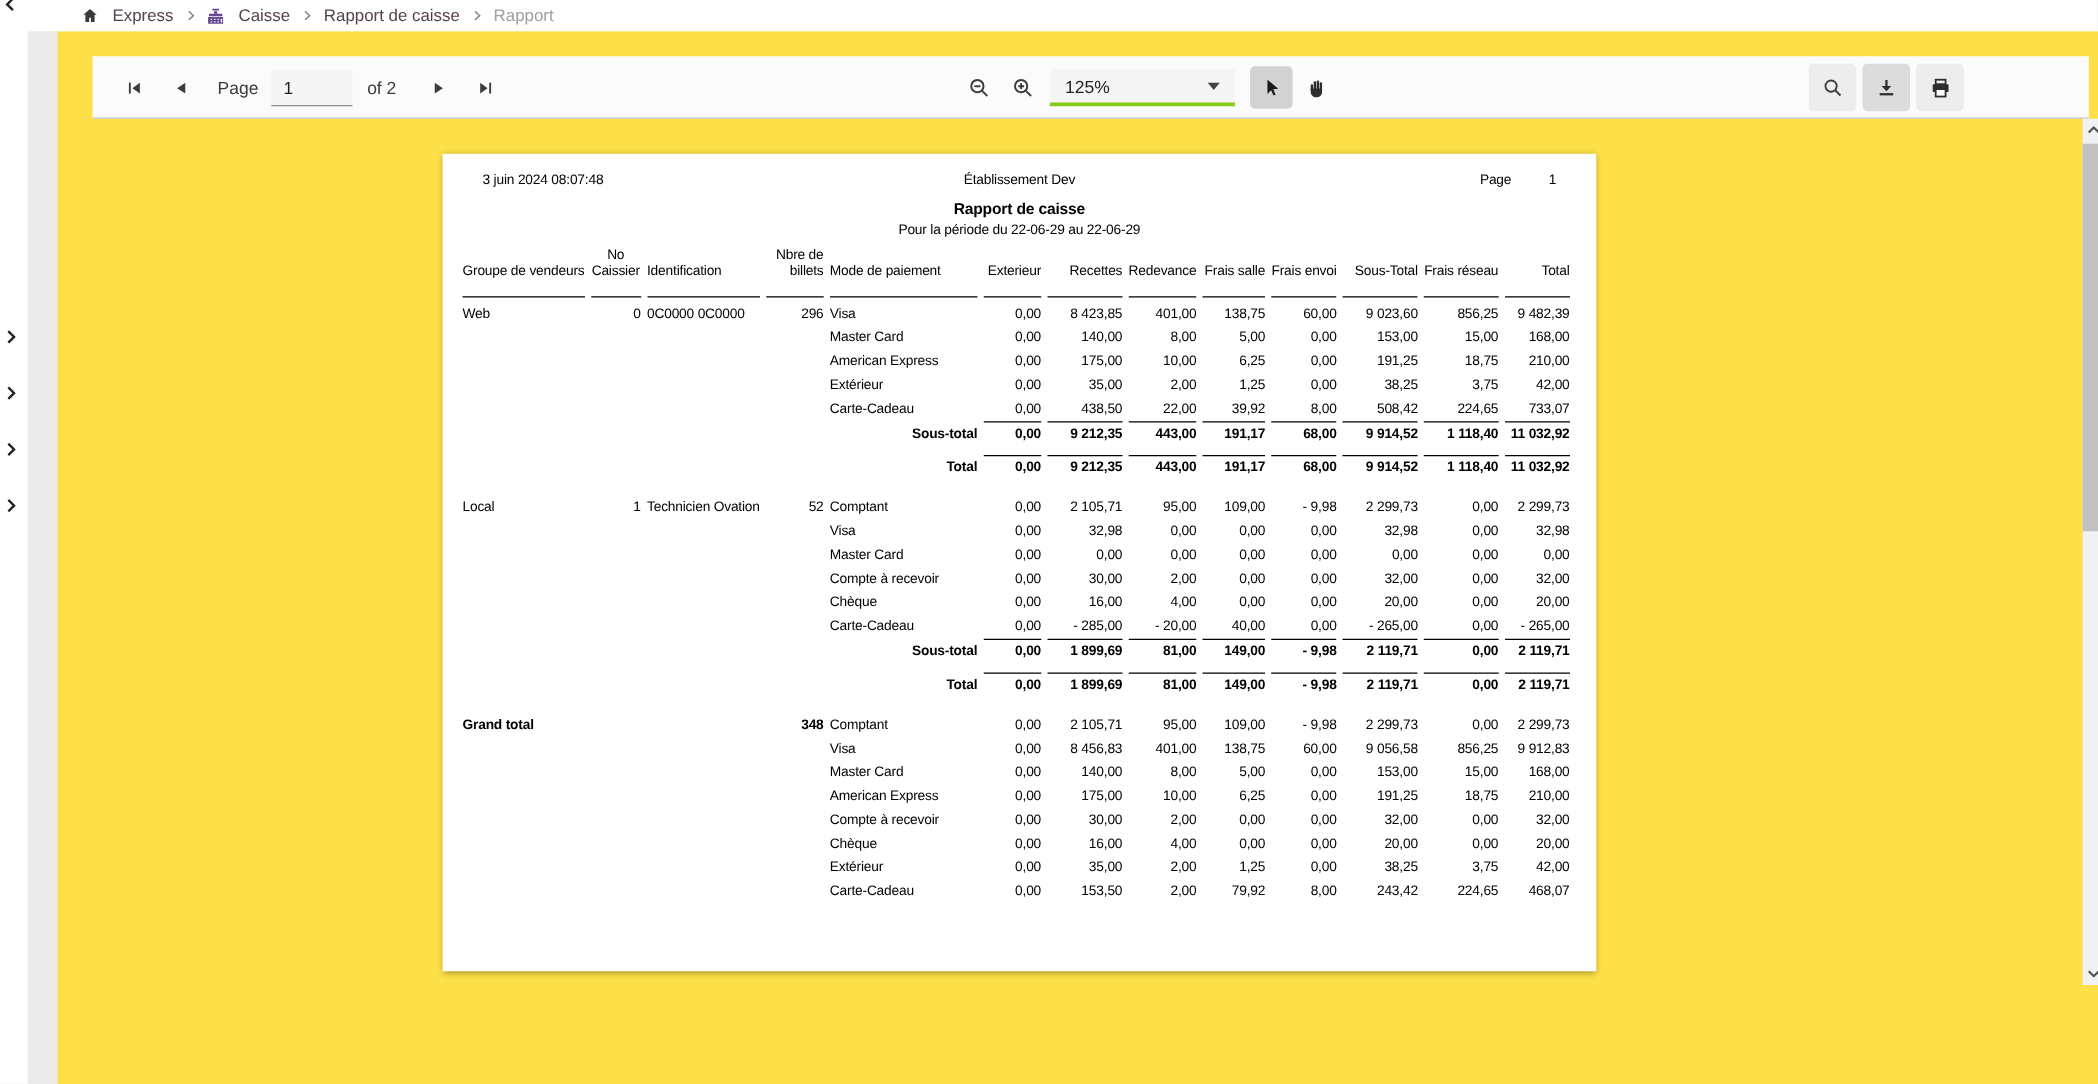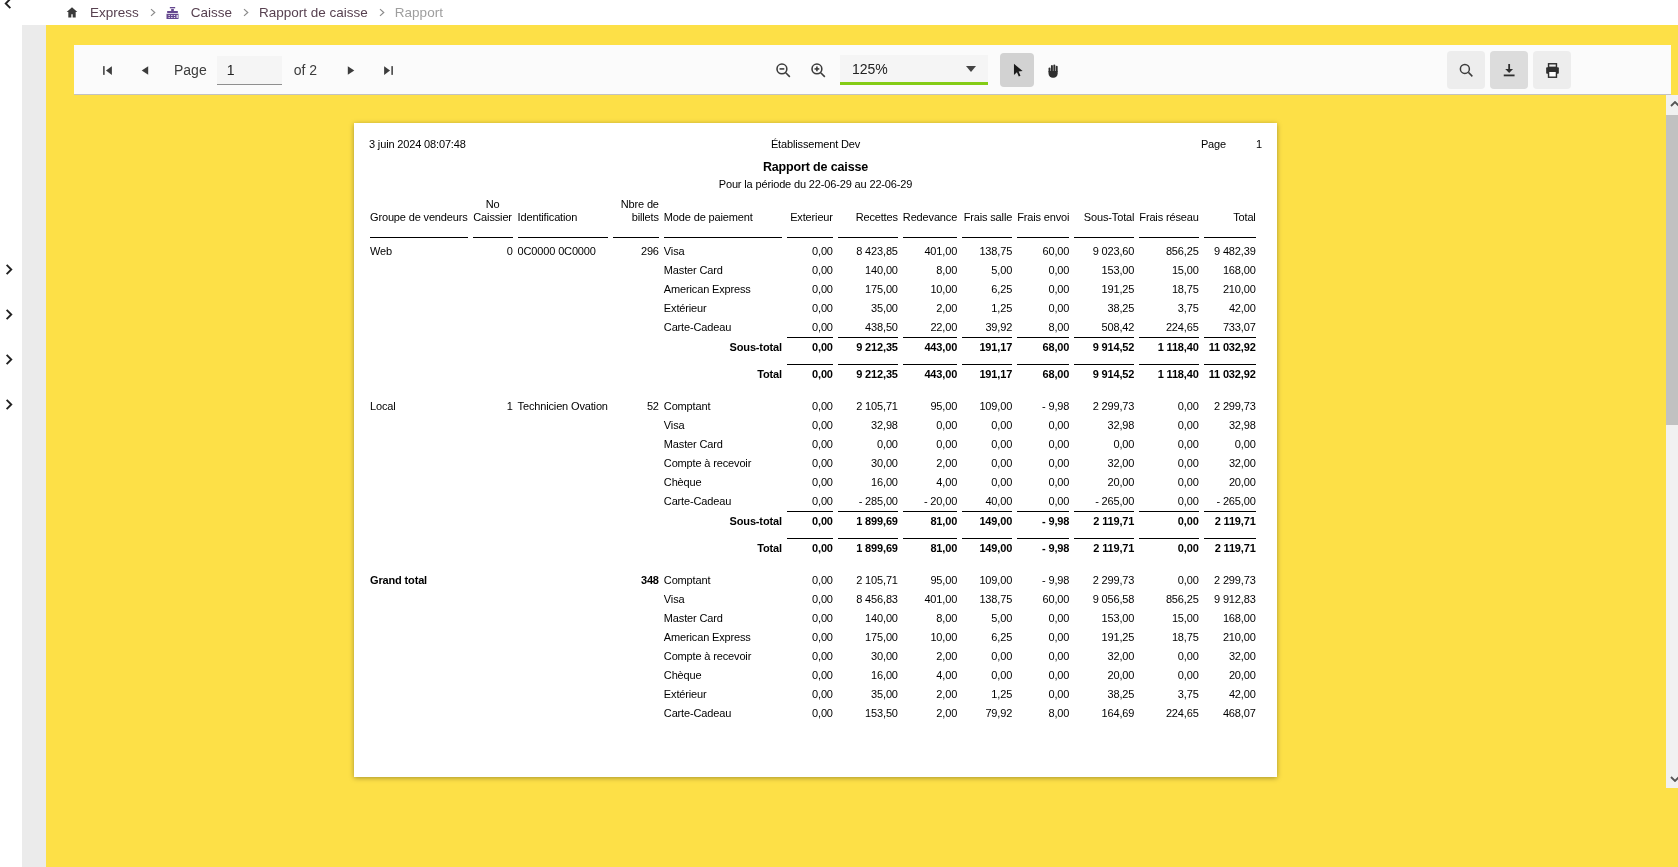--- a/index.html
+++ b/index.html
@@ -34,21 +34,21 @@
     margin:0 12px;cursor:pointer;}
   .zoom-select span{font-size:14px;color:#222;}
   .tool-btn{width:34px;height:34px;border-radius:4px;}
   .tool-btn.active{background:#d2d2d2;}
   .right-group{right:100px;}
   .sq-btn{width:38px;height:38px;border-radius:4px;background:#ededed;margin-left:5px;}
   .sq-btn.shaded{background:#dcdcdc;}
   
   .page{position:absolute;left:308px;top:98px;width:923px;height:654px;background:#fff;
     box-shadow:0 1px 5px rgba(0,0,0,.35);color:#000;letter-spacing:-.15px;overflow:hidden;}
-  .doc-head{display:grid;grid-template-columns:1fr auto 1fr;padding:15px 15px 0;font-size:11px;}
+  .doc-head{display:grid;grid-template-columns:1fr auto 1fr;padding:15px 32px 0;font-size:11px;}
   .doc-head .c{text-align:center;}
   .doc-head .r{text-align:right;}
   .doc-page-no{display:inline-block;margin-left:30px;}
   .doc-title{text-align:center;font-size:12.5px;font-weight:bold;margin-top:10px;}
   .doc-subtitle{text-align:center;font-size:11px;margin-top:4px;}
   
   .report-table{border-collapse:separate;border-spacing:5px 0;font-size:11px;line-height:13px;
     margin:8px 11px 0;table-layout:fixed;}
   .report-table th{font-weight:normal;border-bottom:1px solid #000;padding:0 0 13px;vertical-align:bottom;
     white-space:pre;}
@@ -625,21 +625,21 @@
             <td class="al bold"></td>
             <td class="ar"></td>
             <td class="al"></td>
             <td class="ar bold"></td>
             <td class="al">Carte-Cadeau</td>
             <td class="ar">0,00</td>
             <td class="ar">153,50</td>
             <td class="ar">2,00</td>
             <td class="ar">79,92</td>
             <td class="ar">8,00</td>
-            <td class="ar">164,69</td>
+            <td class="ar">243,42</td>
             <td class="ar">224,65</td>
             <td class="ar">468,07</td>
           </tr>
         </tbody>
     </table>
   </div>
 
   <div class="scrollbar">
     <div class="sb-arrow" style="top:0">
       <svg width="10" height="6" viewBox="0 0 10 6">

